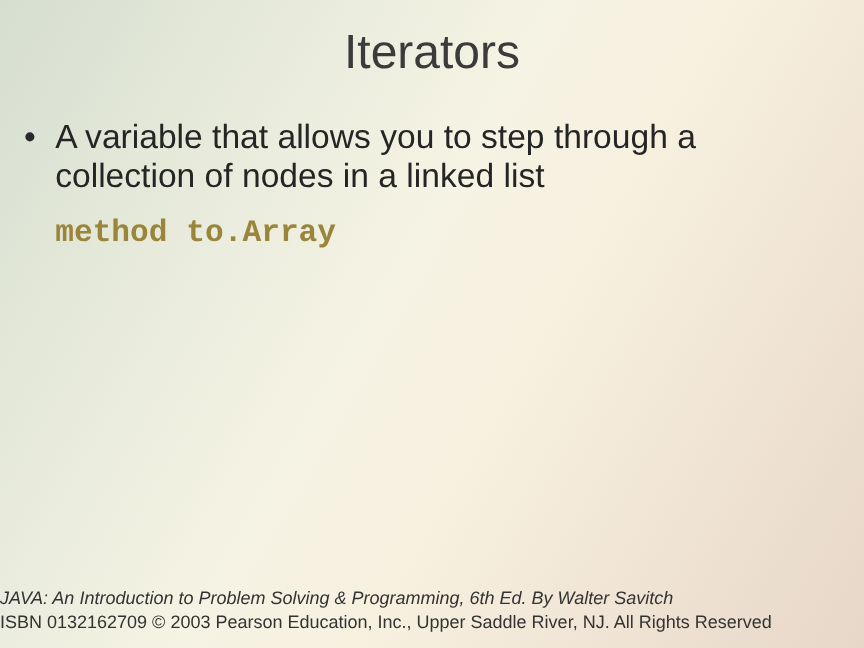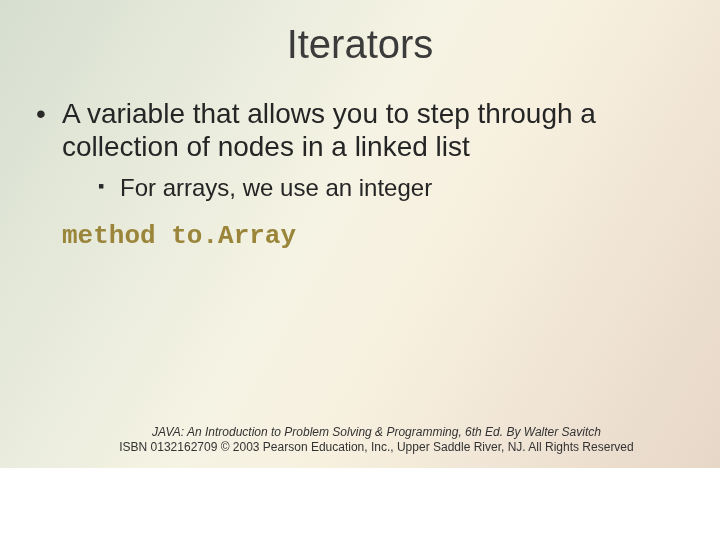--- a/index.html
+++ b/index.html
@@ -6,39 +6,39 @@
     margin: 0;
     padding: 0;
     width: 720px;
     height: 540px;
     overflow: hidden;
     font-family: Arial, Helvetica, sans-serif;
   }
   .slide {
     position: relative;
     width: 720px;
-    height: 468px;
+    height: 540px;
     background: linear-gradient(120deg,
       #d6decf 0%,
       #e8ebdc 25%,
       #f5f3e4 45%,
       #f7f0df 60%,
       #efe3d4 80%,
       #e7d7c8 100%);
     box-sizing: border-box;
   }
   .title {
     text-align: center;
     font-size: 40px;
     color: #3b3b3b;
     padding-top: 22px;
     font-weight: 400;
   }
   .content {
-    padding: 30px 30px 0 28px;
+    padding: 30px 30px 0 12px;
     color: #252525;
   }
   ul.level1 {
     list-style: none;
     margin: 0;
     padding: 0;
   }
   ul.level1 > li {
     position: relative;
     padding-left: 34px;
@@ -83,48 +83,41 @@
     font-size: 26px;
     color: #9a853a;
     margin-top: 16px;
     padding-left: 34px;
   }
   .footer {
     position: absolute;
     bottom: 12px;
     left: 0;
     right: 0;
-    text-align: center;
-    font-size: 12px;
+    font-size: 15px;
     line-height: 1.3;
     color: #333;
     font-style: italic;
-    margin-left: 33px;
   }
   .footer .line2 {
     font-style: normal;
   }
 </style>
 </head>
 <body>
 
 <div class="slide">
 
   <div class="title">Iterators</div>
 
   <div class="content">
     <ul class="level1">
 
       <li>
         <span>A variable that allows you to step through a collection of nodes in a linked list</span>
-        <ul class="level2">
-          <li>
-            <span>For arrays, we use an integer</span>
-          </li>
-        </ul>
       </li>
 
 
 
     </ul>
 
     <div class="code-line">method to.Array</div>
   </div>
 
   <div class="footer">

